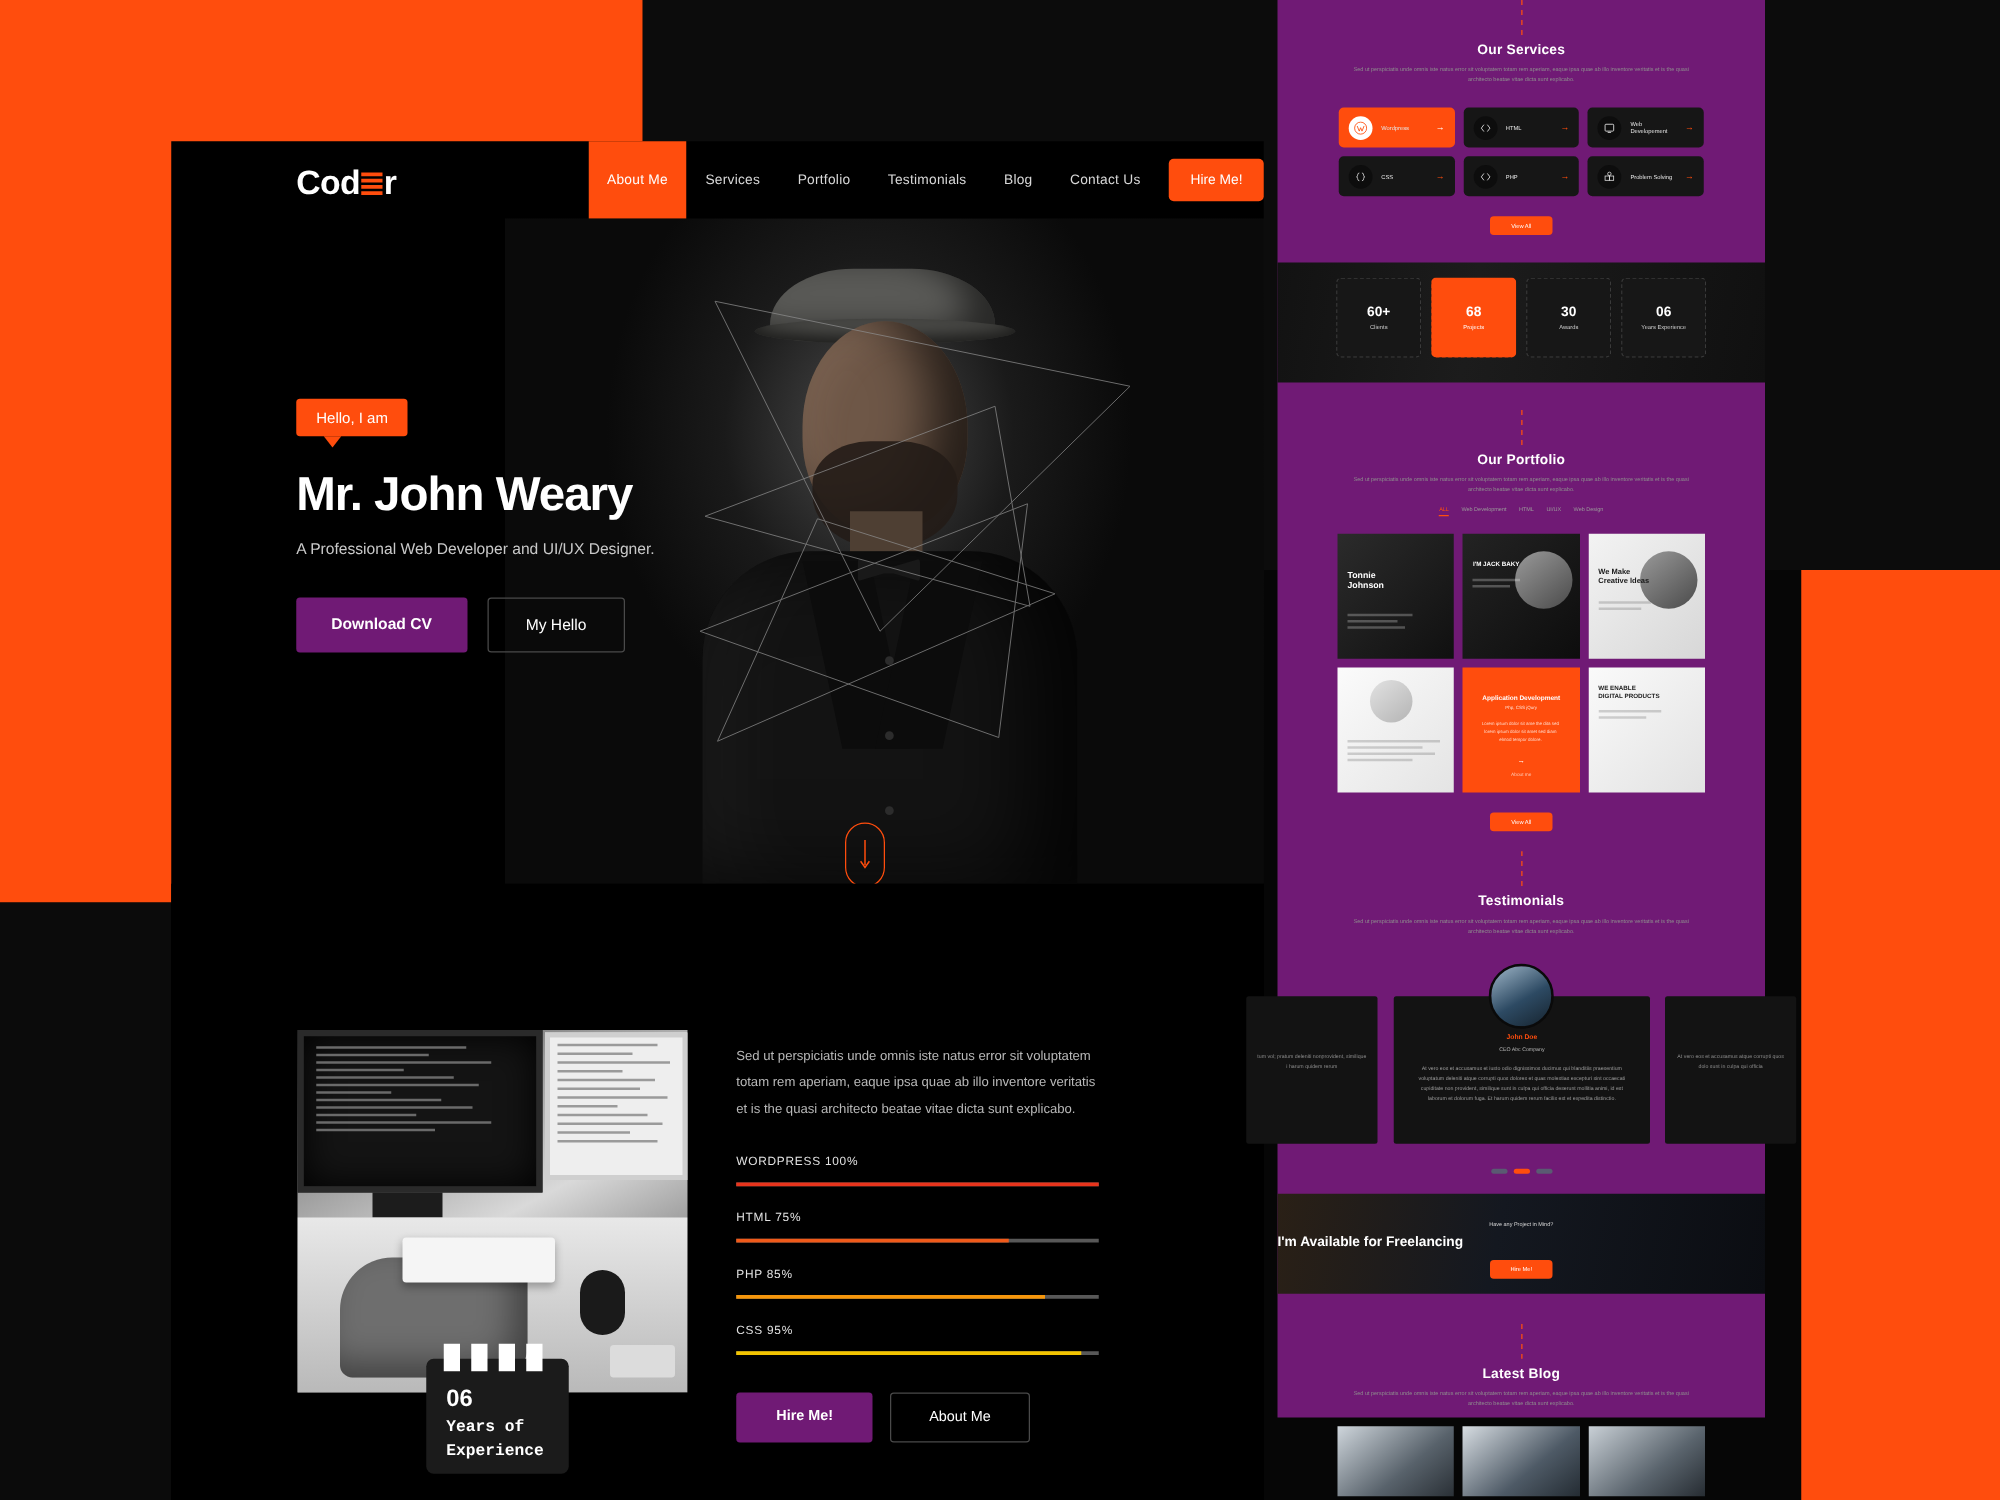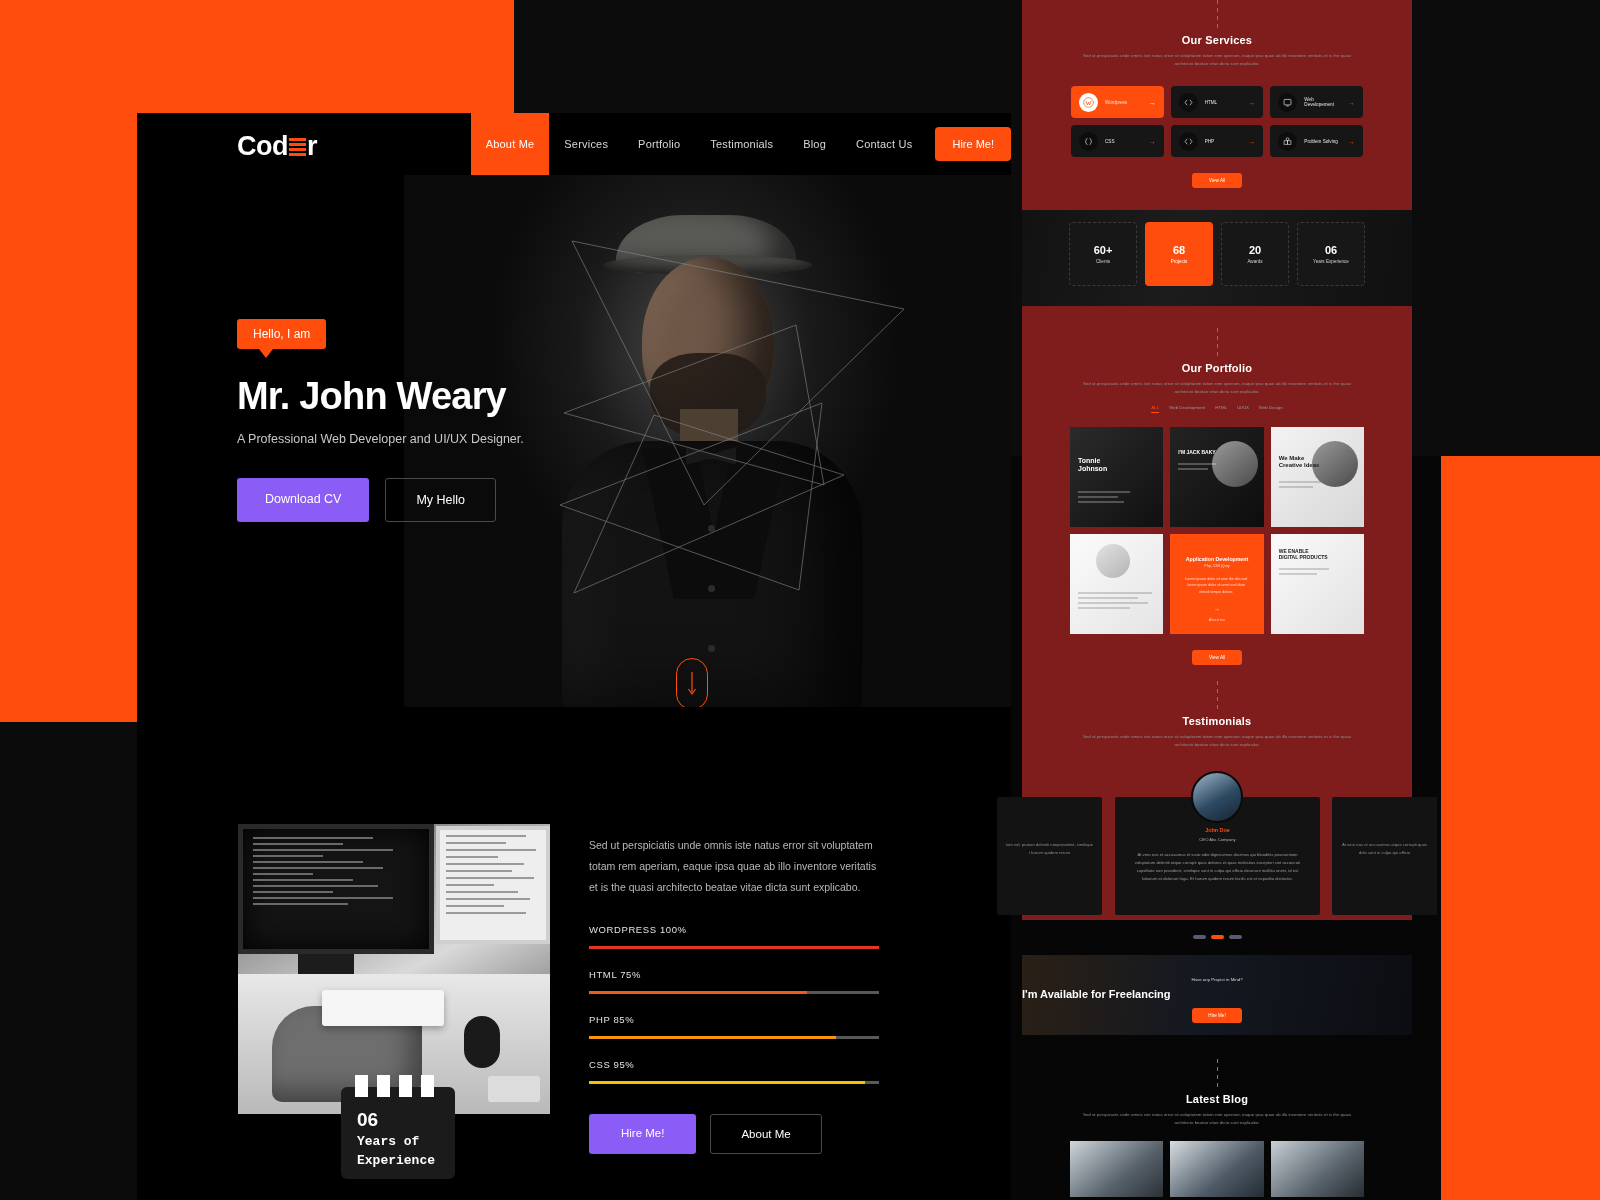--- a/index.html
+++ b/index.html
@@ -82,21 +82,21 @@
   .hero-left { position:absolute; left:100px; top:144px; width:300px; }
   .hello-badge {
     display:inline-block; background:#FF4D0D; color:#fff; font-size:12px;
     padding:8px 16px; border-radius:3px; position:relative;
   }
   .hello-badge:after { content:""; position:absolute; left:22px; bottom:-9px; border-left:7px solid transparent;
                        border-right:7px solid transparent; border-top:9px solid #FF4D0D; }
   .hero-name { font-size:38px; font-weight:bold; letter-spacing:-0.8px; margin-top:26px; white-space:nowrap; }
   .hero-sub { font-size:12.5px; color:#c9c9c9; margin-top:14px; }
   .hero-btns { display:flex; gap:16px; margin-top:32px; }
-  .btn-solid { background:#8b5cf6; color:#fff; font-size:12.5px; padding:14px 28px; border-radius:3px; }
+  .btn-solid { background:#701a75; color:#fff; font-size:12.5px; padding:14px 28px; border-radius:3px;font-weight:bold; }
   .btn-ghost { border:1px solid #4a4a4a; color:#fff; font-size:12.5px; padding:14px 30px; border-radius:3px; }
 
   
   .about { position:absolute; left:0; top:594px; width:874px; height:493px; background:#000; }
   .about-photo {
     position:absolute; left:101px; top:117px; width:312px; height:290px;
     background:linear-gradient(152deg,#3a3a3a 0%,#9a9a9a 28%,#d9d9d9 52%,#8a8a8a 76%,#3b3b3b 100%);
     overflow:hidden;
   }
   .ap-screen1 { position:absolute; left:0; top:0; width:196px; height:130px; background:#141414;
@@ -127,21 +127,21 @@
   .skills { margin-top:26px; }
   .skill { margin-bottom:20px; }
   .skill-label { font-size:9.5px; letter-spacing:.6px; color:#e2e2e2; }
   .skill-track { height:3px; background:#585858; margin-top:11px; position:relative; }
   .skill-fill { position:absolute; left:0; top:0; height:3px; }
   .about-btns { display:flex; gap:14px; margin-top:30px; }
   .about-btns .btn-solid { padding:13px 32px; font-size:11.5px; }
   .about-btns .btn-ghost { padding:13px 30px; font-size:11.5px; }
 
   
-  .page-right { position:absolute; left:1022px; top:0; width:390px; height:920px; background:#7f1d1d; }
+  .page-right { position:absolute; left:1022px; top:0; width:390px; height:1134px; background:#701a75; }
   .dash-line { width:1px; height:28px; margin:0 auto; background:repeating-linear-gradient(180deg,#FF4D0D 0 4px,transparent 4px 8px); }
   .sec-title { text-align:center; font-size:11px; font-weight:bold; letter-spacing:.2px; margin-top:6px; }
   .sec-desc { text-align:center; font-size:4.4px; color:#8e8e8e; line-height:1.85; margin:6px auto 0; width:280px; }
 
   .svc-grid { display:grid; grid-template-columns:repeat(3,1fr); gap:7px; margin:18px 49px 0; }
   .svc-card { height:32px; background:#161616; border-radius:4px; display:flex; align-items:center; padding:0 8px; gap:7px; }
   .svc-card.active { background:#FF4D0D; }
   .svc-ic { width:19px; height:19px; border-radius:50%; background:#0d0d0d; display:flex; align-items:center; justify-content:center; flex:0 0 19px; }
   .svc-card.active .svc-ic { background:#fff; }
   .svc-name { font-size:4.6px; color:#e6e6e6; flex:1; }
@@ -459,21 +459,21 @@
       <div class="stats-row">
         <div class="stat">
           <div class="stat-num">60+</div>
           <div class="stat-lbl">Clients</div>
         </div>
         <div class="stat active">
           <div class="stat-num">68</div>
           <div class="stat-lbl">Projects</div>
         </div>
         <div class="stat">
-          <div class="stat-num">20</div>
+          <div class="stat-num">30</div>
           <div class="stat-lbl">Awards</div>
         </div>
         <div class="stat">
           <div class="stat-num">06</div>
           <div class="stat-lbl">Years Experience</div>
         </div>
       </div>
     </div>
 
     <div style="margin-top:22px">

